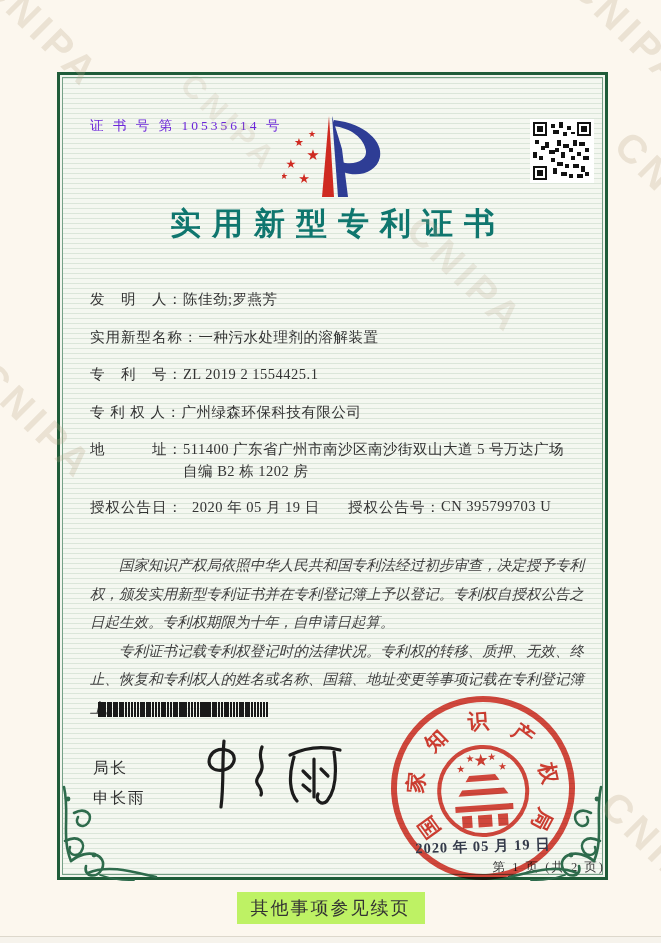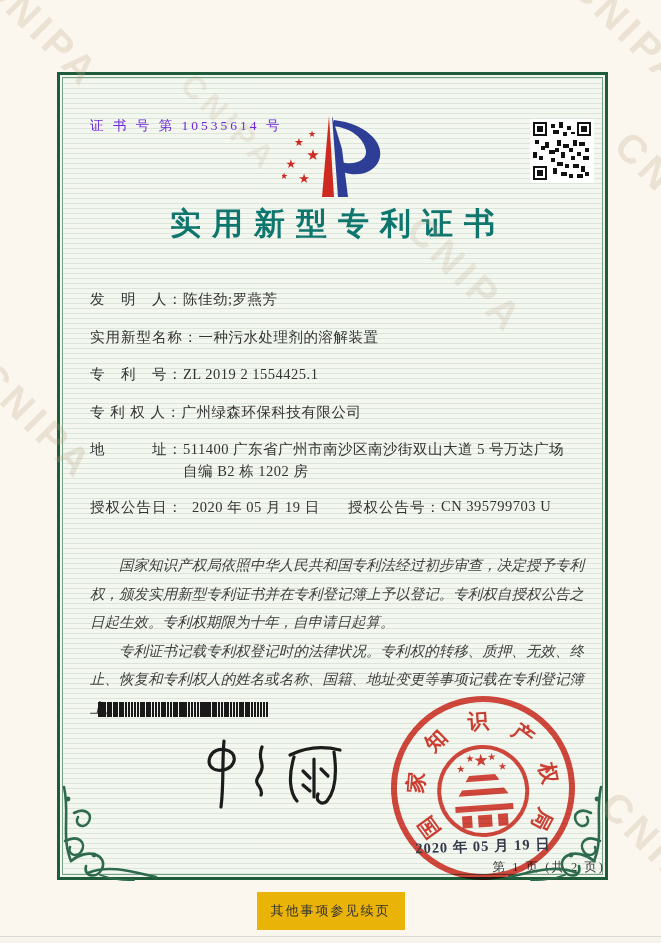--- a/index.html
+++ b/index.html
@@ -61,21 +61,21 @@
                font-size:14.5px; letter-spacing:1px; color:#343a4a; transform:rotate(-2deg); font-weight:bold; }
 
   .page-info { position:absolute; left:0; width:100%; top:784px; text-align:right; z-index:4;
                font-size:12.5px; color:#3a3a3a; letter-spacing:2px; }
 
   .flourish { position:absolute; bottom:-12px; z-index:5; }
   .flourish.left { left:-4px; }
   .flourish.right { right:-4px; transform:scaleX(-1); }
 
   .footer-note { position:absolute; left:50%; transform:translateX(-50%); top:892px; z-index:4;
-                 background:#eab308; padding:10px 14px; font-size:13px; letter-spacing:2px; color:#333; }
+                 background:#bef264; padding:4px 14px; font-size:18px; letter-spacing:2px; color:#333; }
 
   .page-edge { position:absolute; left:0; right:0; bottom:0; height:7px; background:#f6f3ec;
                border-top:1px solid #ddd8cc; z-index:8; }
 </style>
 </head>
 <body>
 
 <div class="page">
 
   <span class="wm" style="left:-32px; top:6px;">CNIPA</span>
@@ -191,20 +191,24 @@
       </div>
     </div>
 
     <div class="paras">
       <p>国家知识产权局依照中华人民共和国专利法经过初步审查，决定授予专利权，颁发实用新型专利证书并在专利登记簿上予以登记。专利权自授权公告之日起生效。专利权期限为十年，自申请日起算。</p>
       <p>专利证书记载专利权登记时的法律状况。专利权的转移、质押、无效、终止、恢复和专利权人的姓名或名称、国籍、地址变更等事项记载在专利登记簿上。</p>
     </div>
 
     <div class="barcode"></div>
 
+    <div class="signer">
+      <div>局长</div>
+      <div>申长雨</div>
+    </div>
 
     <div class="signature">
       <svg width="165" height="80" viewBox="0 0 165 80" fill="none" stroke="#1c1c1c" stroke-width="3.2" stroke-linecap="round">
         <path d="M26,6 C24,26 26,50 23,72"></path>
         <path d="M12,22 C6,38 32,40 36,26 C39,13 16,10 12,22"></path>
         <path d="M64,12 C58,26 70,28 60,42 C55,50 66,52 63,60"></path>
         <path d="M92,20 C108,12 126,11 142,15"></path>
         <path d="M96,22 C90,42 92,58 99,66"></path>
         <path d="M136,17 C139,38 138,55 129,66 C124,71 117,66 120,59"></path>
         <path d="M116,24 C116,40 116,52 116,62"></path>

